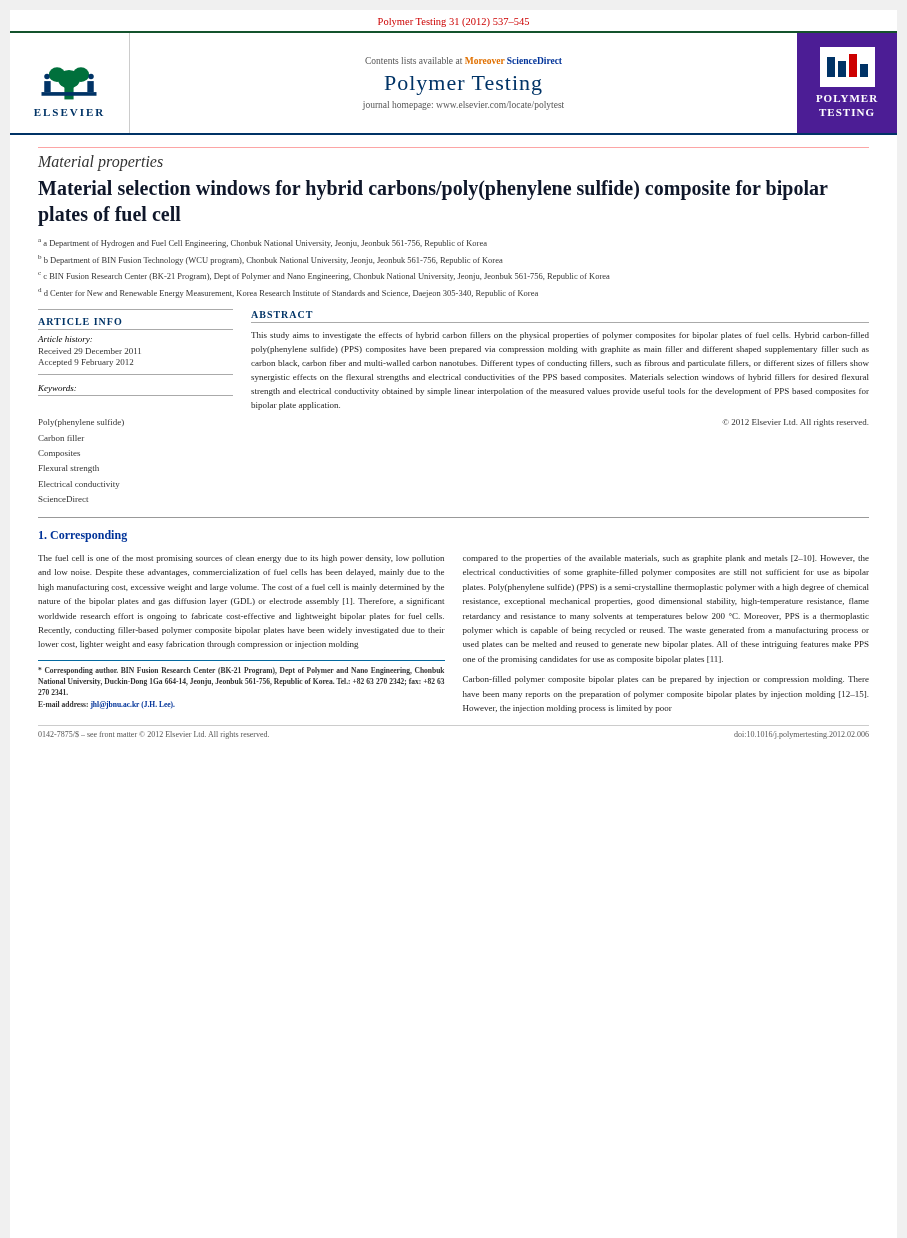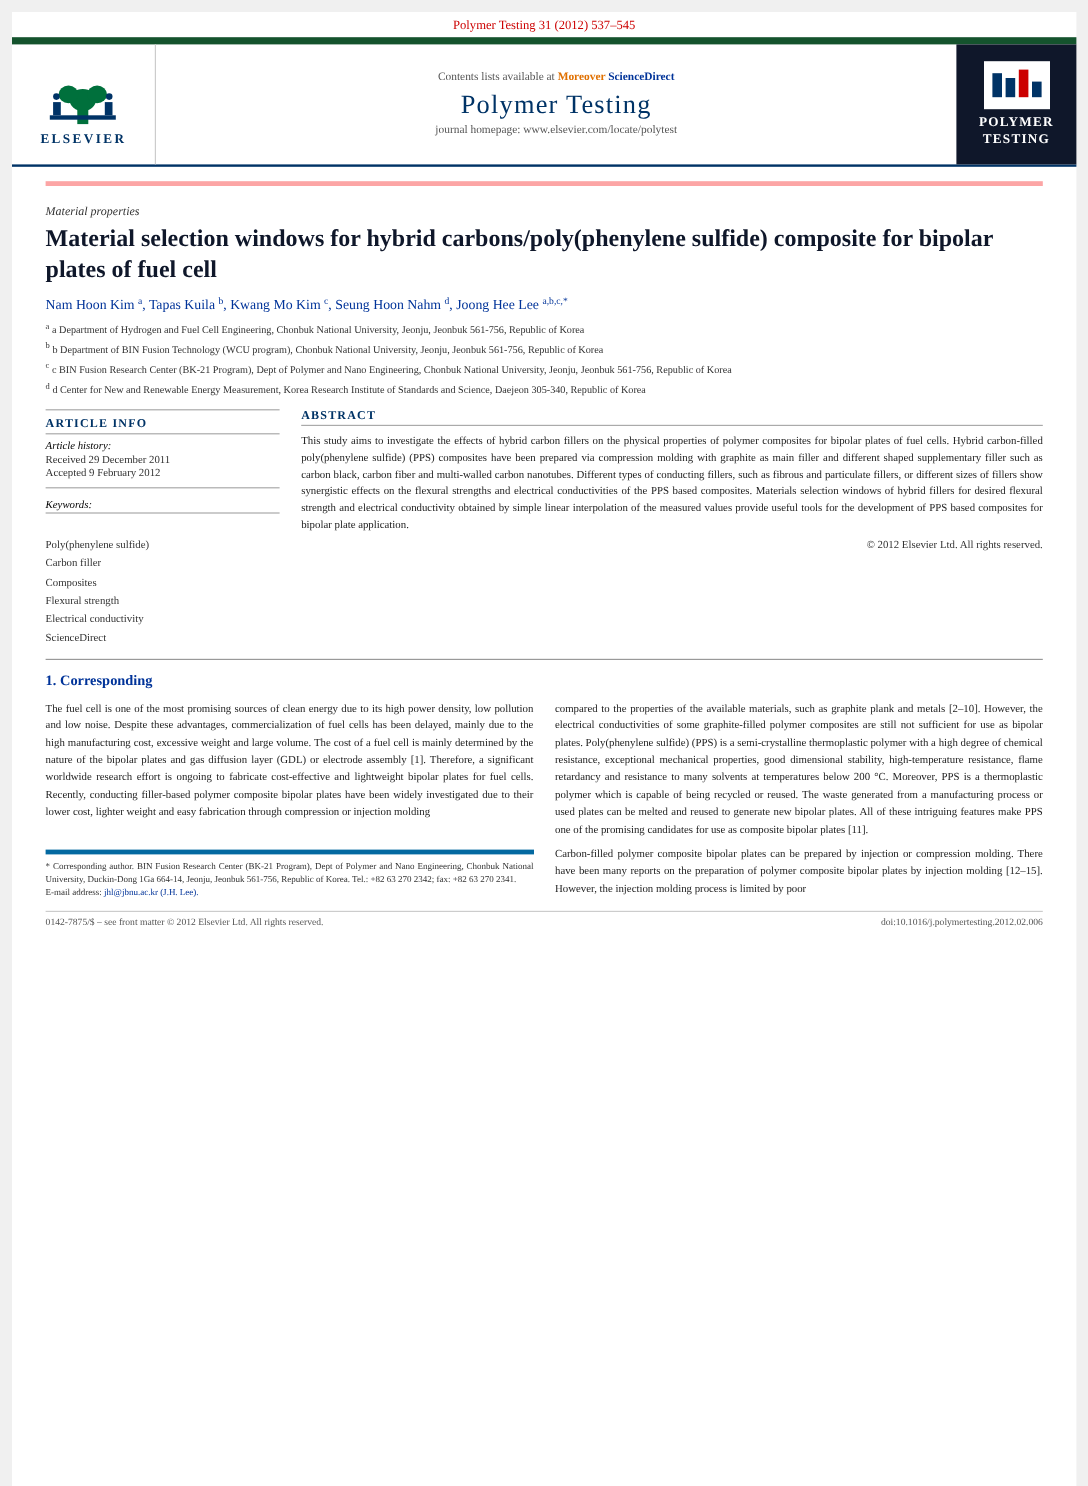--- a/index.html
+++ b/index.html
@@ -15,21 +15,21 @@
       min-height: 1238px;
       background: #fff;
       position: relative;
       padding: 0;
     }
     .top-bar {
       text-align: center;
       padding: 6px 0 4px 0;
       font-size: 10.5px;
       color: #c00;
-      border-bottom: 6px solid #14532d;
+      border-bottom: 2px solid #14532d;
     }
     .journal-header {
       display: flex;
       align-items: stretch;
       border-bottom: 2px solid #003366;
       margin-bottom: 0;
     }
     .journal-logo-left {
       width: 120px;
       min-height: 100px;
@@ -66,21 +66,21 @@
       color: #003366;
       letter-spacing: 1px;
       margin-bottom: 4px;
     }
     .journal-homepage {
       font-size: 9.5px;
       color: #555;
     }
     .journal-logo-right {
       width: 100px;
-      background: #0f172a;
+      background: #4c1d95;
       display: flex;
       flex-direction: column;
       align-items: center;
       justify-content: center;
       padding: 8px;
       color: #fff;
     }
     .journal-logo-right .pt-title {
       font-size: 11px;
       font-weight: bold;
@@ -96,26 +96,26 @@
       display: flex;
       align-items: center;
       justify-content: center;
       font-size: 7px;
       color: #003366;
     }
     .content-area {
       padding: 12px 28px 16px 28px;
     }
     .section-label {
-      font-size: 10px;
+      font-size: 16px;
       font-style: italic;
       color: #333;
       margin-bottom: 4px;
-      border-top: 4px solid #fca5a5;
-      padding-top: 16px;
+      border-top: 1px solid #fca5a5;
+      padding-top: 5px;
     }
     .article-title {
       font-size: 20px;
       font-weight: bold;
       color: #0f172a;
       line-height: 1.3;
       margin-bottom: 8px;
     }
     .authors {
       font-size: 11.5px;
@@ -228,26 +228,27 @@
     .intro-heading {
       font-size: 12px;
       font-weight: bold;
       color: #003399;
       margin-bottom: 6px;
     }
     .intro-col p {
       margin-bottom: 0;
     }
     .footnote-box {
-      border-top: 4px solid #0369a1;
-      margin-top: 24px;
+      border-top: 1px solid #0369a1;
+      margin-top: 8px;
       padding-top: 4px;
       font-size: 7.5px;
       color: #333;
       line-height: 1.5;
+      font-weight: bold;
     }
     .footer-bar {
       border-top: 1px solid #ccc;
       margin-top: 10px;
       padding-top: 4px;
       font-size: 8px;
       color: #555;
       display: flex;
       justify-content: space-between;
       align-items: center;
@@ -327,23 +328,20 @@
       </div>
     </div>
   </div>
 
   <div class="content-area">
 
     <div class="section-label">Material properties</div>
 
     <div class="article-title">Material selection windows for hybrid carbons/poly(phenylene sulfide) composite for bipolar plates of fuel cell</div>
 
-    <div class="authors">
-      Nam Hoon Kim <sup>a</sup>, Tapas Kuila <sup>b</sup>, Kwang Mo Kim <sup>c</sup>, Seung Hoon Nahm <sup>d</sup>, Joong Hee Lee <sup>a,b,c,*</sup>
-    </div>
 
     <div class="affiliations">
       <p><sup>a</sup> <span>a Department of Hydrogen and Fuel Cell Engineering, Chonbuk National University, Jeonju, Jeonbuk 561-756, Republic of Korea</span></p>
       <p><sup>b</sup> <span>b Department of BIN Fusion Technology (WCU program), Chonbuk National University, Jeonju, Jeonbuk 561-756, Republic of Korea</span></p>
       <p><sup>c</sup> <span>c BIN Fusion Research Center (BK-21 Program), Dept of Polymer and Nano Engineering, Chonbuk National University, Jeonju, Jeonbuk 561-756, Republic of Korea</span></p>
       <p><sup>d</sup> <span>d Center for New and Renewable Energy Measurement, Korea Research Institute of Standards and Science, Daejeon 305-340, Republic of Korea</span></p>
     </div>
 
     <div class="two-col">
 

